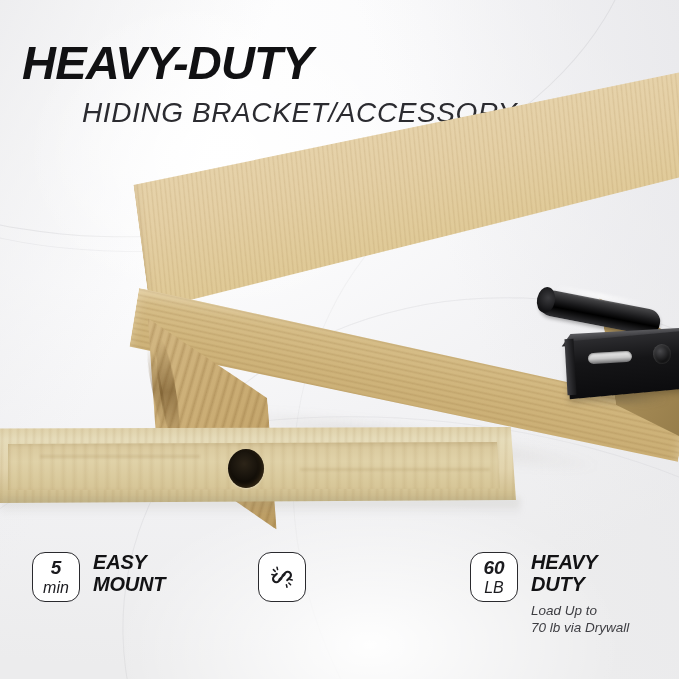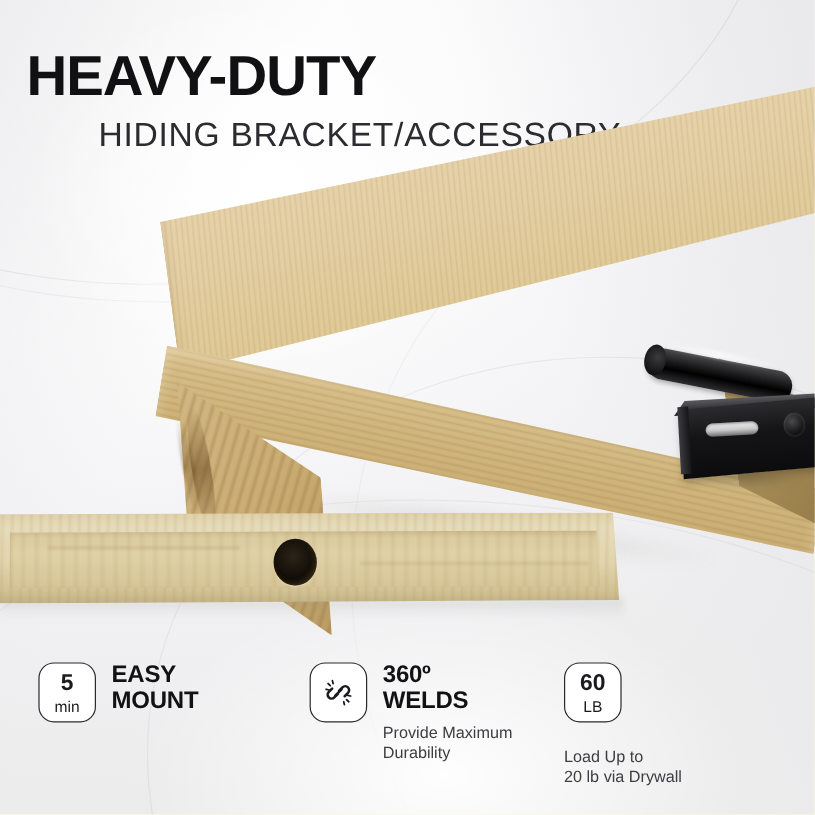--- a/index.html
+++ b/index.html
@@ -6,21 +6,22 @@
     margin: 0;
     padding: 0;
     background: #ffffff;
   }
   #stage {
     position: relative;
     width: 679px;
     height: 679px;
     overflow: hidden;
     font-family: "Liberation Sans", sans-serif;
-    background: #fef9c3;
+    background: #86efac;
+    font-style: italic;
   }
 
   
   .bg-base {
     position: absolute;
     inset: 0;
     background:
       radial-gradient(120% 90% at 18% 8%, #ffffff 0%, #fbfbfc 38%, #f2f2f4 68%, #ececed 100%);
   }
   .bg-vignette {
@@ -309,42 +310,42 @@
     width: 679px;
     display: flex;
   }
   .feature {
     display: flex;
     align-items: flex-start;
     gap: 13px;
   }
   .f1 { margin-left: 32px; width: 216px; }
   .f2 { margin-left: 10px; width: 200px; }
-  .f3 { margin-left: 12px; width: 200px; flex-direction: column; }
+  .f3 { margin-left: 12px; width: 200px; }
 
   .badge {
     flex: 0 0 auto;
     width: 46px;
     height: 48px;
     border: 1.6px solid #2a2a2e;
     border-radius: 13px;
     background: #ffffff;
     display: flex;
     flex-direction: column;
     align-items: center;
     justify-content: center;
     line-height: 1;
   }
   .badge-main {
     font-size: 19px;
     font-weight: 600;
     color: #1b1b1f;
   }
   .badge-sub {
-    font-size: 13px;
+    font-size: 16px;
     font-weight: 400;
     color: #1b1b1f;
     margin-top: 3px;
   }
   .badge-icon svg { display: block; }
 
   .f-text { padding-top: 0px; }
   .f-title {
     font-size: 20px;
     font-weight: 700;
@@ -433,33 +434,29 @@
             <path d="M10.4 15.6 L15.6 10.4" stroke-width="2.1"></path>
             <path d="M6.2 7.4 L4.4 5.6" stroke-width="1.5"></path>
             <path d="M5.2 11.0 L2.8 10.4" stroke-width="1.5"></path>
             <path d="M8.6 5.6 L8.0 3.2" stroke-width="1.5"></path>
             <path d="M19.8 19.0 L21.6 20.8" stroke-width="1.5"></path>
             <path d="M20.8 15.4 L23.2 16.0" stroke-width="1.5"></path>
             <path d="M17.4 20.8 L18.0 23.2" stroke-width="1.5"></path>
           </svg>
         </span>
       </div>
-      <div class="f-text">
-        <div class="f-title">360º
-WELDS</div>
-        <div class="f-desc">Provide Maximum
-Durability</div>
-      </div>
     </div>
 
     <div class="feature f3">
       <div class="badge">
         <span class="badge-main">60</span>
         <span class="badge-sub">LB</span>
       </div>
       <div class="f-text">
+        <div class="f-title">HEAVY
+DUTY</div>
         <div class="f-desc">Load Up to
-20 lb via Drywall</div>
+70 lb via Drywall</div>
       </div>
     </div>
 
   </div>
 </div>
 
 </body></html>

